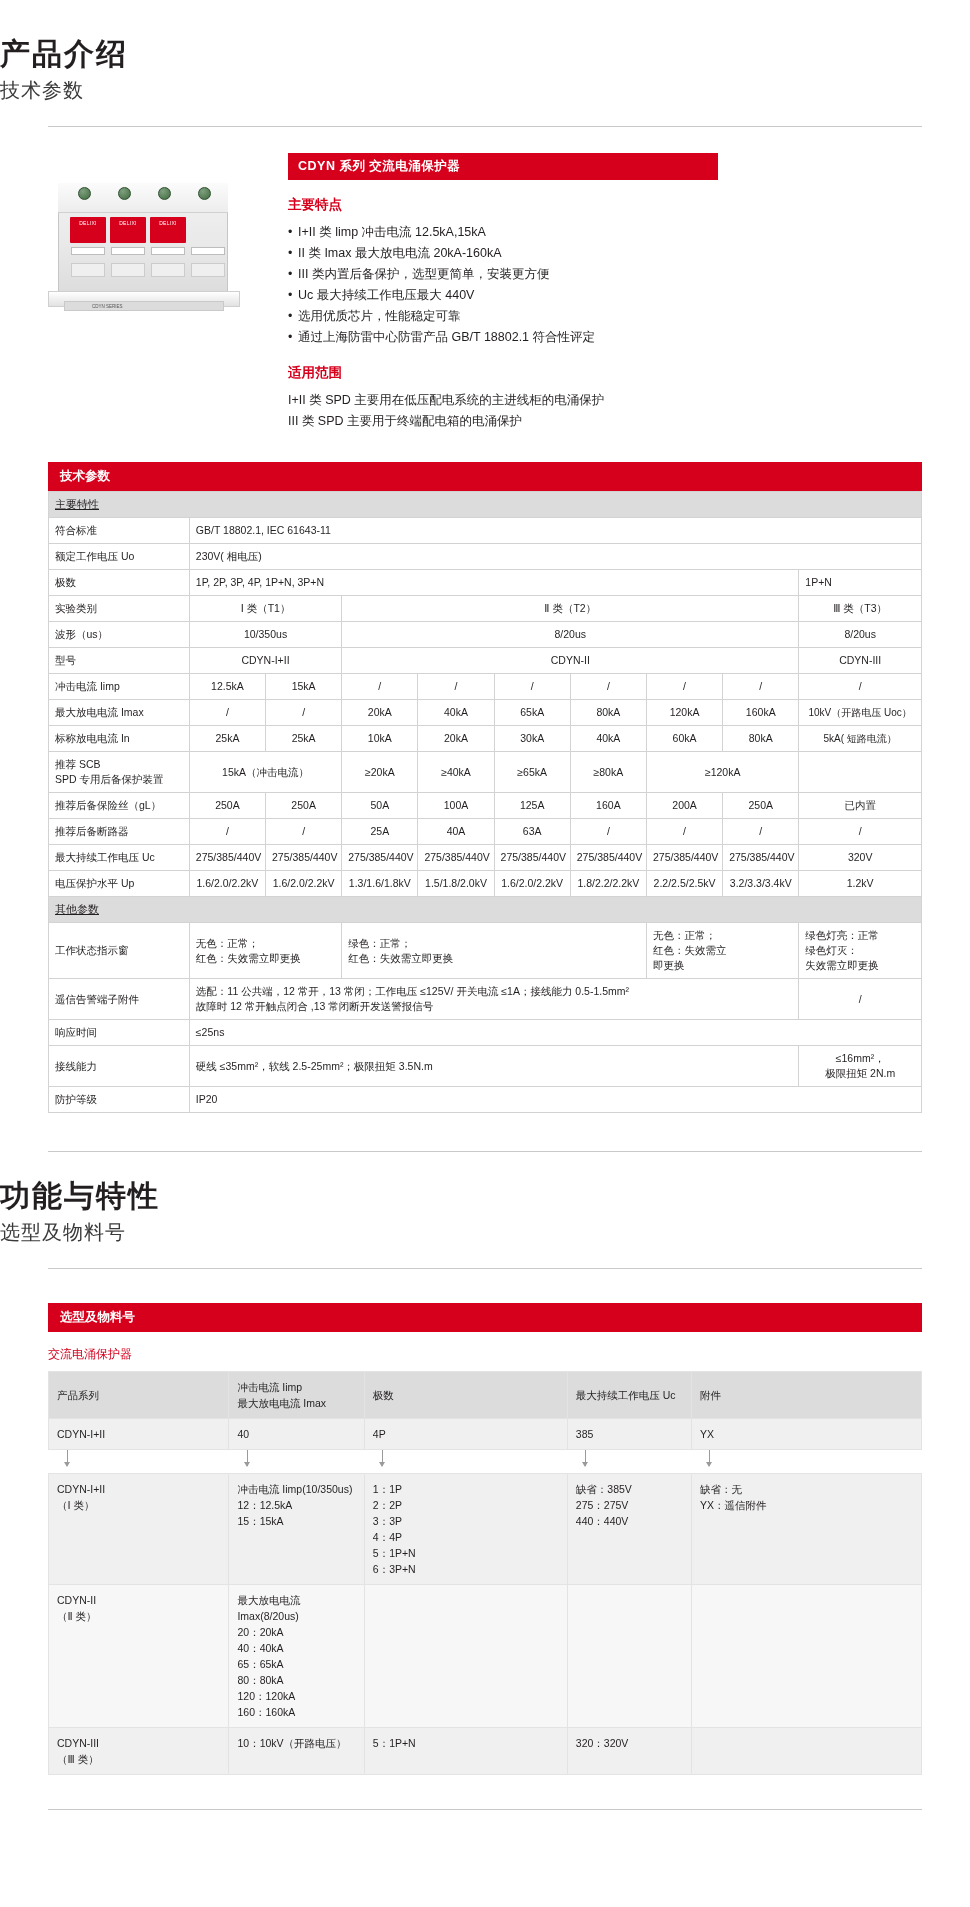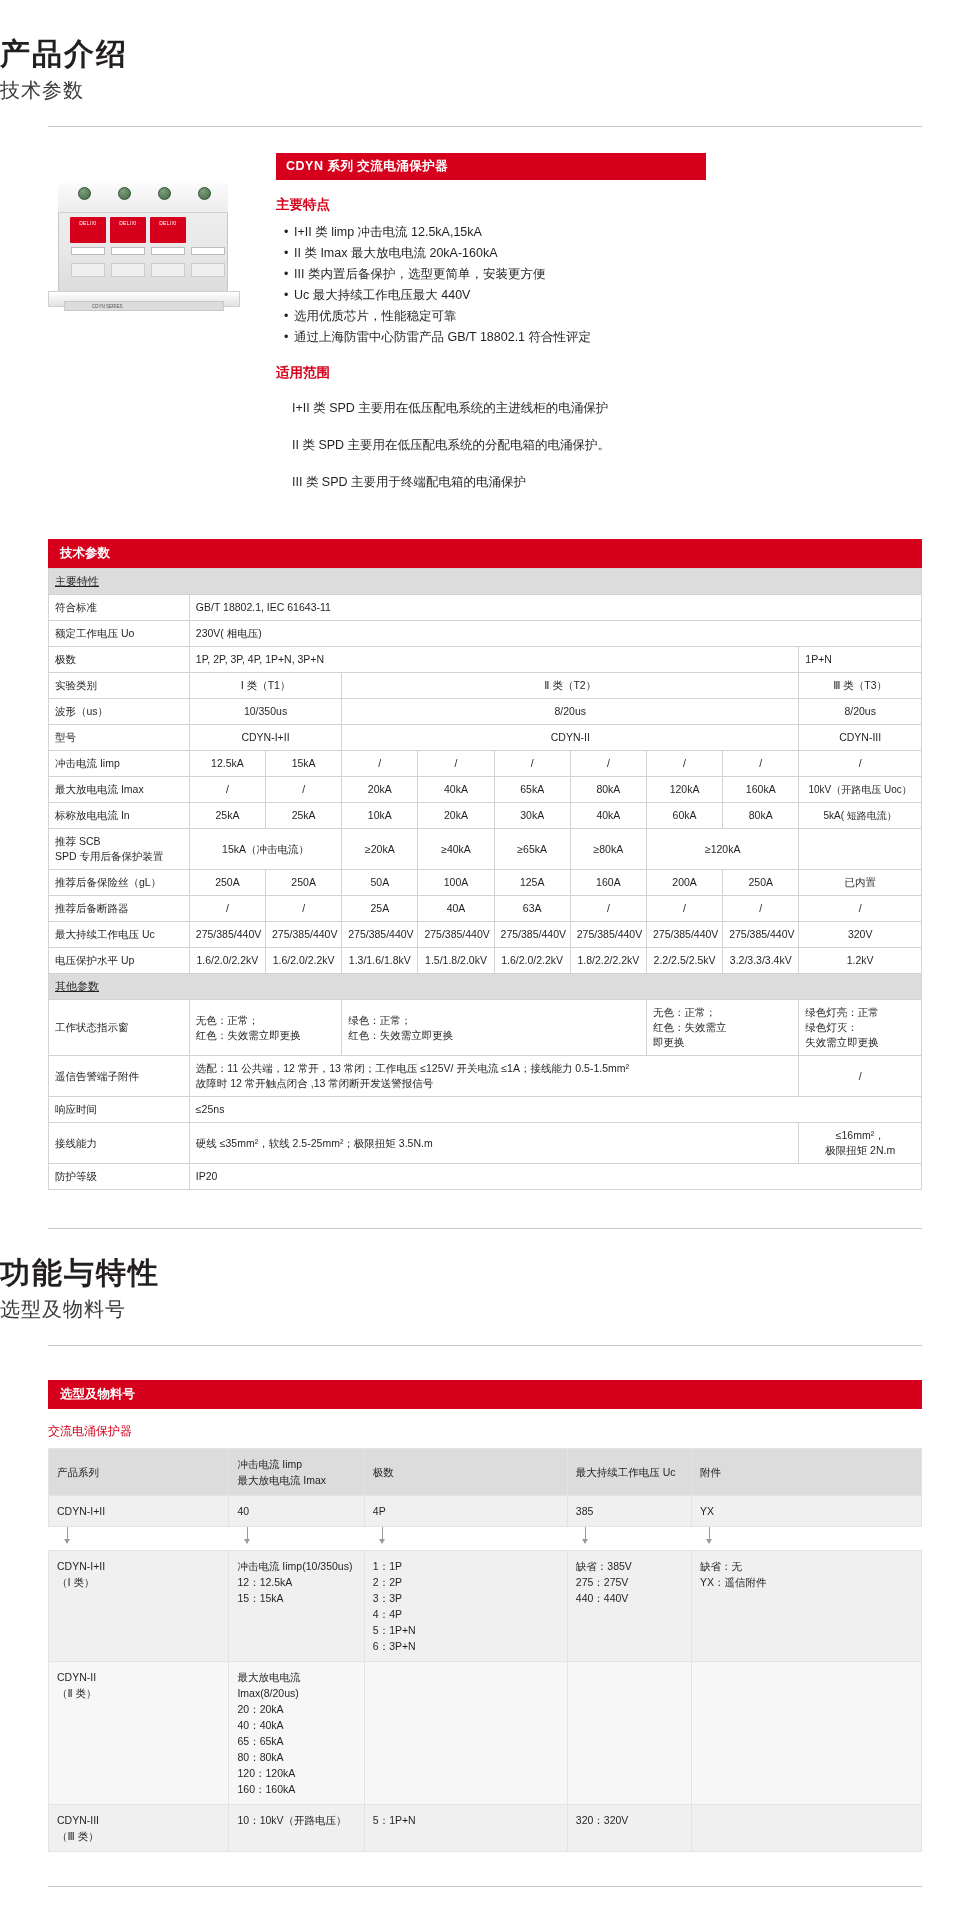--- a/index.html
+++ b/index.html
@@ -18,41 +18,41 @@
   .title-main {
     font-size: 30px; font-weight: bold; letter-spacing: 2px; color: #231f20;
     line-height: 1.3;
   }
   .title-sub {
     font-size: 20px; color: #3a3a3a; letter-spacing: 1px; margin-top: 4px;
   }
   .hr-thin { border: 0; border-top: 1px solid #c9c9c9; margin: 22px 48px 0 48px; }
 
   
-  .intro { display: flex; padding: 26px 48px 0 48px; }
+  .intro { display: flex; padding: 26px 48px 0 48px; gap: 12px; }
   .intro-img { width: 218px; flex: 0 0 218px; padding-top: 20px; }
   .intro-text { flex: 1; padding-left: 10px; }
 
   .red-bar {
     background: #d6001c; color: #fff; font-size: 12.5px; font-weight: bold;
     padding: 5px 10px; display: inline-block; min-width: 430px;
     letter-spacing: .5px;
   }
   .sec-head {
     color: #d6001c; font-weight: bold; font-size: 13.5px; margin: 16px 0 8px 0;
   }
-  .bullets { list-style: none; margin: 8px; padding: 0; }
+  .bullets { list-style: none; margin: 0; padding: 0; }
   .bullets li {
     font-size: 12.5px; line-height: 21px; color: #231f20; padding-left: 10px;
     position: relative;
   }
   .bullets li:before {
     content: "\2022"; position: absolute; left: 0; top: 0; color: #231f20;
   }
-  .range-lines p { font-size: 12.5px; line-height: 21px; margin: 16px; }
+  .range-lines p { font-size: 12.5px; line-height: 21px; margin: 0; }
 
   
   .device { position: relative; width: 200px; height: 150px; }
   .dev-body {
     position: absolute; left: 10px; top: 10px; width: 170px; height: 112px;
     background: linear-gradient(to bottom, #f2f2f2 0%, #e9e9e9 55%, #dcdcdc 100%);
     border: 1px solid #c6c6c6; border-radius: 2px;
   }
   .dev-top {
     position: absolute; left: 10px; top: 10px; width: 170px; height: 30px;
@@ -185,21 +185,20 @@
         <li>II 类 Imax 最大放电电流 20kA-160kA</li>
         <li>III 类内置后备保护，选型更简单，安装更方便</li>
         <li>Uc 最大持续工作电压最大 440V</li>
         <li>选用优质芯片，性能稳定可靠</li>
         <li>通过上海防雷中心防雷产品 GB/T 18802.1 符合性评定</li>
       </ul>
 
       <div class="sec-head">适用范围</div>
       <div class="range-lines">
         <p>I+II 类 SPD 主要用在低压配电系统的主进线柜的电涌保护</p>
-        <p>II 类 SPD 主要用在低压配电系统的分配电箱的电涌保护。</p>
         <p>III 类 SPD 主要用于终端配电箱的电涌保护</p>
       </div>
     </div>
   </div>
 
   <div class="sec-redbar">技术参数</div>
   <table class="spec">
     <colgroup>
       <col style="width:122px">
       <col style="width:66px">

